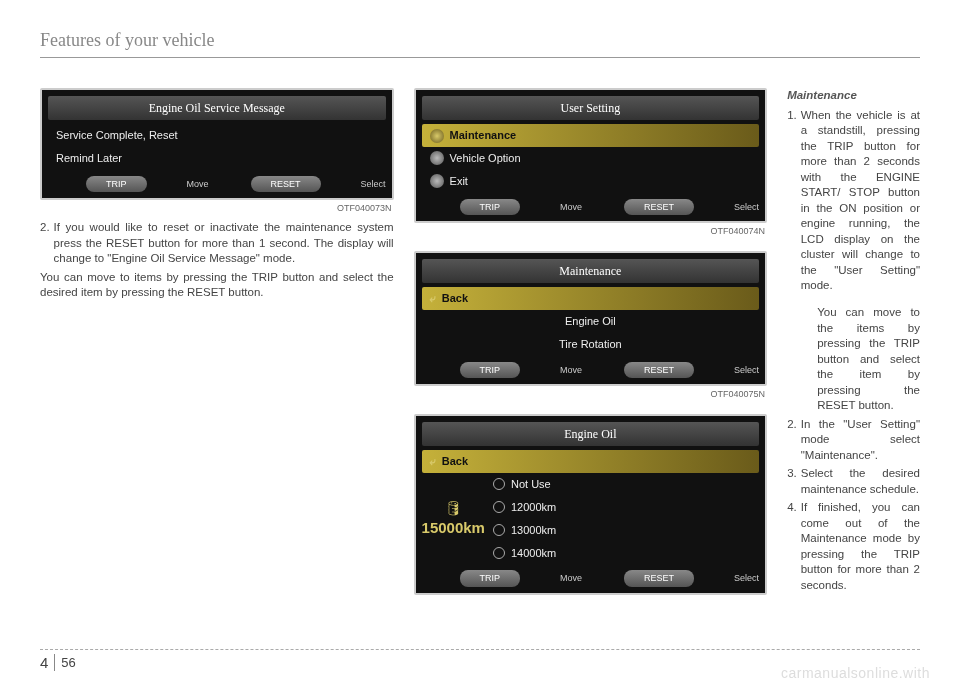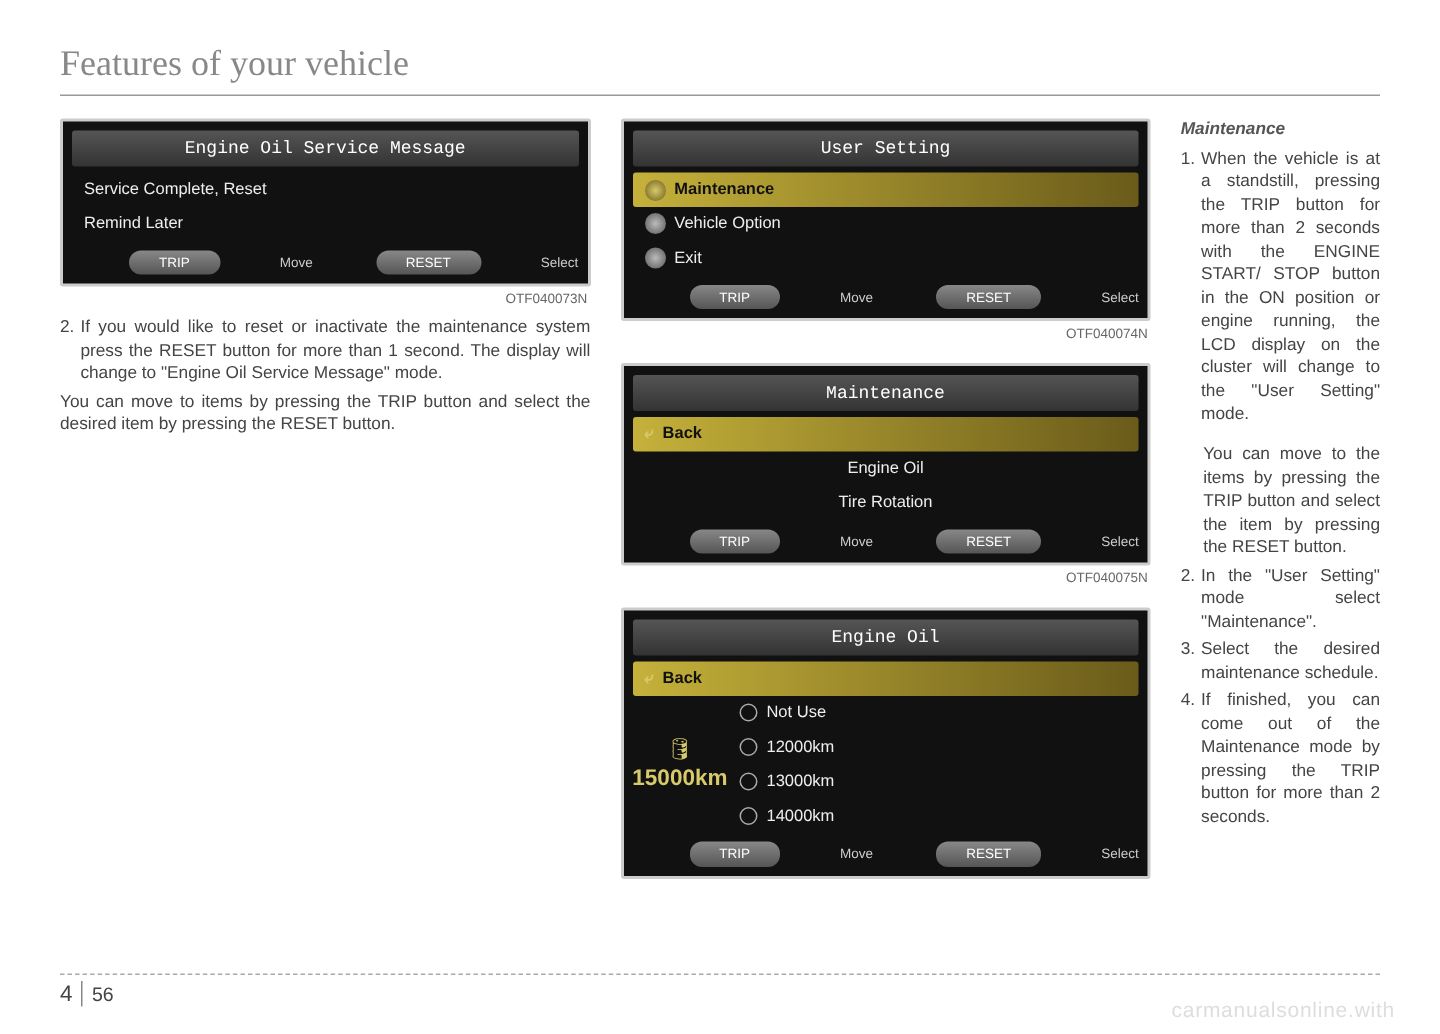--- a/index.html
+++ b/index.html
@@ -11,25 +11,25 @@
     background: #fff;
     color: #333;
     position: relative;
   }
   .page {
     padding: 30px 40px 10px 40px;
     box-sizing: border-box;
   }
   .header {
     font-family: Georgia, 'Times New Roman', serif;
-    font-size: 24px;
+    font-size: 18px;
     color: #888;
     padding-bottom: 6px;
     border-bottom: 1px solid #999;
-    margin-bottom: 15px;
+    margin-bottom: 30px;
   }
   .columns {
     display: flex;
     gap: 20px;
   }
   .col {
     flex: 1;
     font-size: 11.5px;
     line-height: 1.35;
     color: #444;
@@ -48,21 +48,21 @@
     border-radius: 2px;
   }
   .lcd-title {
     background: linear-gradient(#555,#333);
     color: #fff;
     text-align: center;
     font-size: 12px;
     padding: 4px 0;
     border-radius: 2px;
     margin-bottom: 4px;
-    font-family: Liberation Mono, monospace;
+    font-family: Liberation Serif, serif;
   }
   .lcd-row {
     color: #eee;
     font-size: 11px;
     padding: 4px 8px;
     display: flex;
     align-items: center;
     gap: 6px;
   }
   .lcd-row.hl {
@@ -121,21 +121,21 @@
     text-align: justify;
   }
   .num-item {
     display: flex;
     gap: 4px;
     margin-bottom: 3px;
     text-align: justify;
   }
   .num-item .n { flex-shrink:0; }
   .sub {
-    margin-left: 15px;
+    margin-left: 30px;
     text-align: justify;
     margin-bottom: 3px;
   }
   .section-title {
     font-style: italic;
     font-weight: bold;
     color: #555;
     margin-bottom: 4px;
   }
   .footer {

